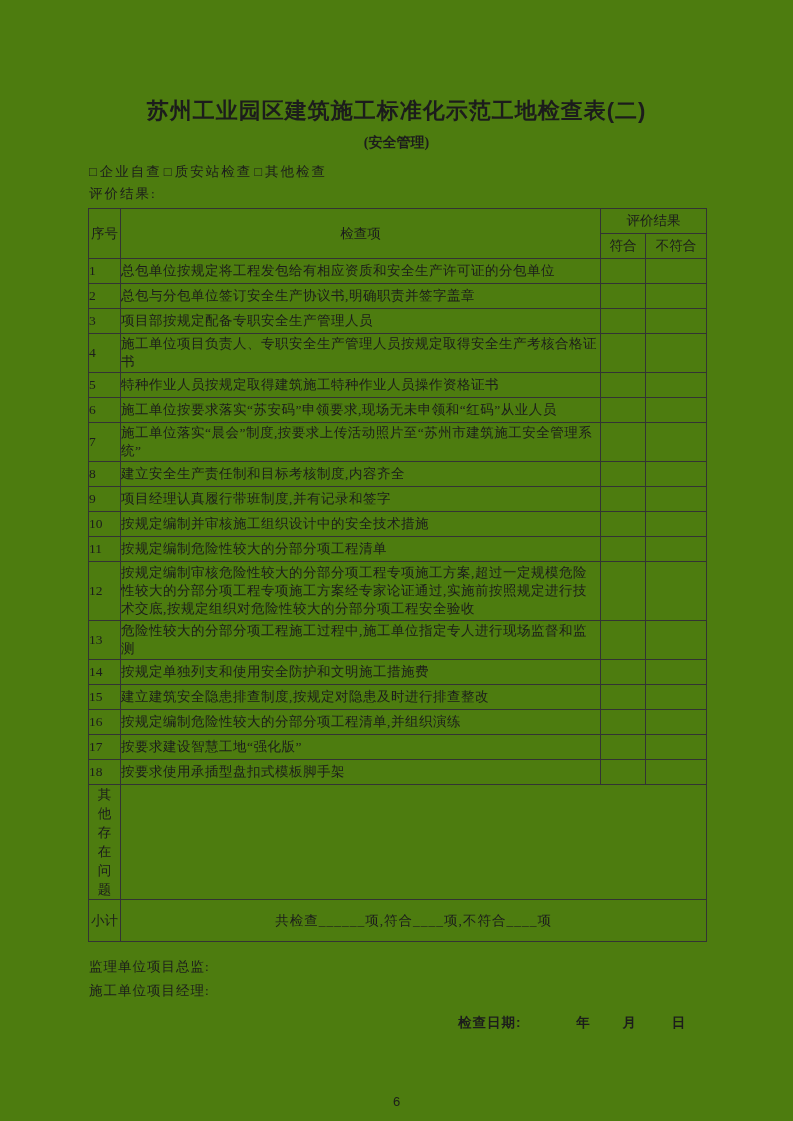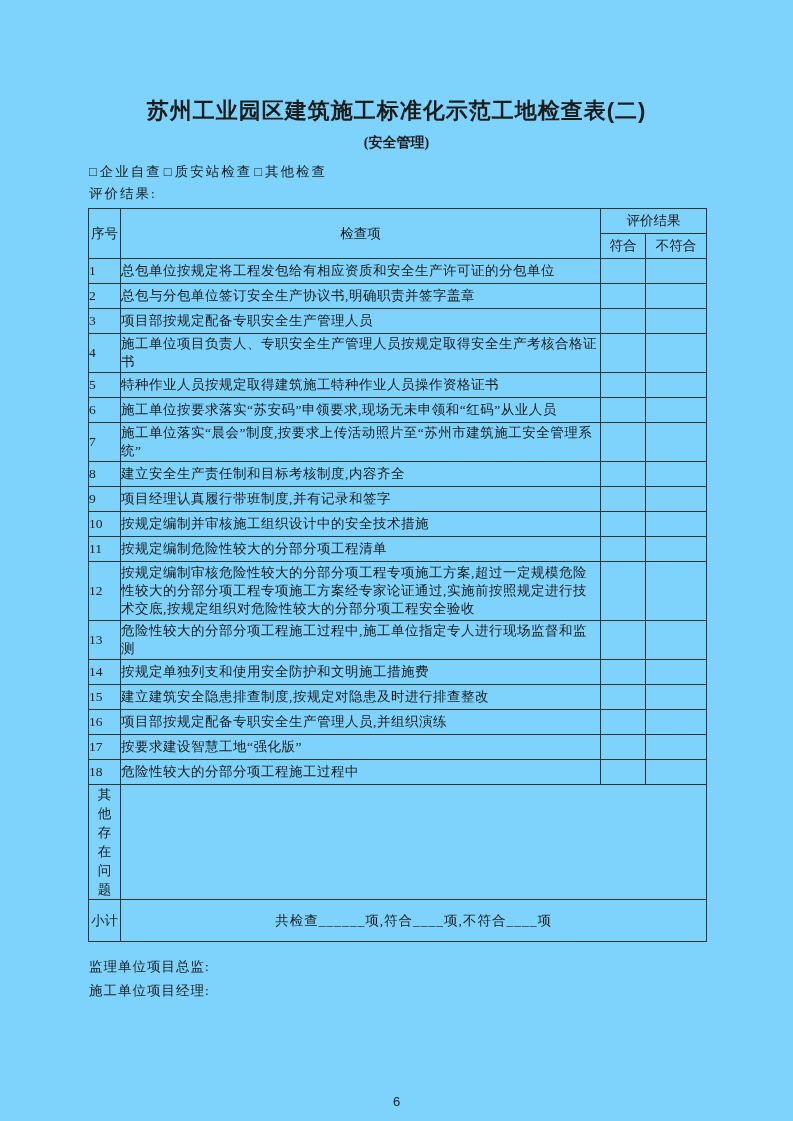--- a/index.html
+++ b/index.html
@@ -1,17 +1,17 @@
 <!DOCTYPE html>
 <html><head>
 <meta charset="utf-8">
 <style>
   html,body { margin:0; padding:0; background:#9c9c9c; }
   .page {
-    width:793px; height:1121px; background:#7dd3fc; margin:0 auto;
+    width:793px; height:1121px; background:#4d7c0f; margin:0 auto;
     position:relative; overflow:hidden;
     font-family:"Liberation Serif","DejaVu Serif",serif;
     color:#1c1c1c;
   }
   .title {
     padding-top:98px; text-align:center;
     font-family:"Liberation Sans","DejaVu Sans",sans-serif;
     font-size:22px; font-weight:bold; letter-spacing:1px; line-height:26px;
   }
   .subtitle {
@@ -187,33 +187,33 @@
         <td></td>
       </tr>
       <tr class="r1">
         <td class="no">15</td>
         <td class="item">建立建筑安全隐患排查制度,按规定对隐患及时进行排查整改</td>
         <td></td>
         <td></td>
       </tr>
       <tr class="r1">
         <td class="no">16</td>
-        <td class="item">项目部按规定配备专职安全生产管理人员,并组织演练</td>
+        <td class="item">按规定编制危险性较大的分部分项工程清单,并组织演练</td>
         <td></td>
         <td></td>
       </tr>
       <tr class="r1">
         <td class="no">17</td>
         <td class="item">按要求建设智慧工地“强化版”</td>
         <td></td>
         <td></td>
       </tr>
       <tr class="r1">
         <td class="no">18</td>
-        <td class="item">危险性较大的分部分项工程施工过程中</td>
+        <td class="item">按要求使用承插型盘扣式模板脚手架</td>
         <td></td>
         <td></td>
       </tr>
       <tr class="other">
         <td class="lbl">其他存在问题</td>
         <td colspan="3"></td>
       </tr>
       <tr class="sum">
         <td class="lbl">小计</td>
         <td colspan="3" class="sumtext">共检查______项,符合____项,不符合____项</td>
@@ -221,17 +221,23 @@
     </tbody>
   </table>
 
   <div class="sign-block">
     <div class="sig-row">
       <span>监理单位项目总监:</span>
     </div>
     <div class="sig-row">
       <span>施工单位项目经理:</span>
     </div>
+    <div class="date-row">
+      <span>检查日期:</span>
+      <span class="y">年</span>
+      <span class="m">月</span>
+      <span class="d">日</span>
+    </div>
   </div>
 
   <div class="page-num">6</div>
 
 </div>
 
 </body></html>

